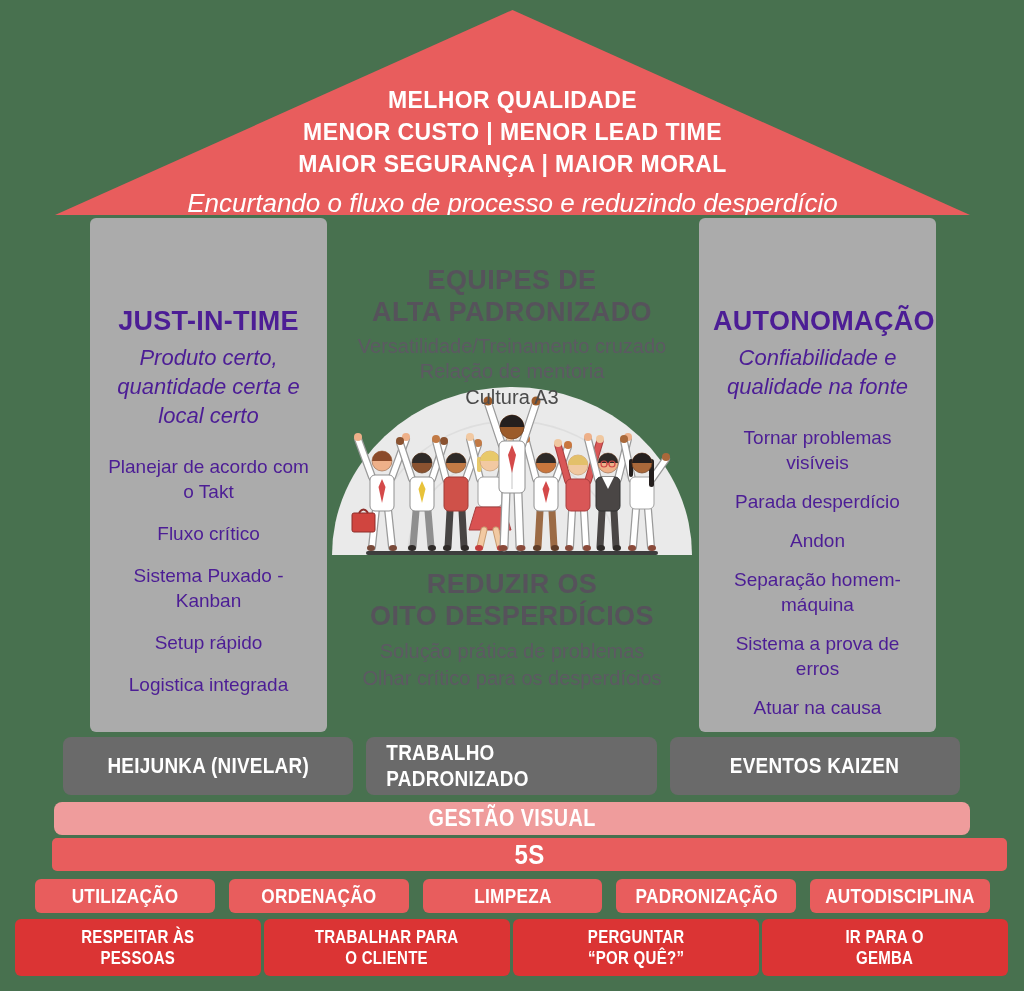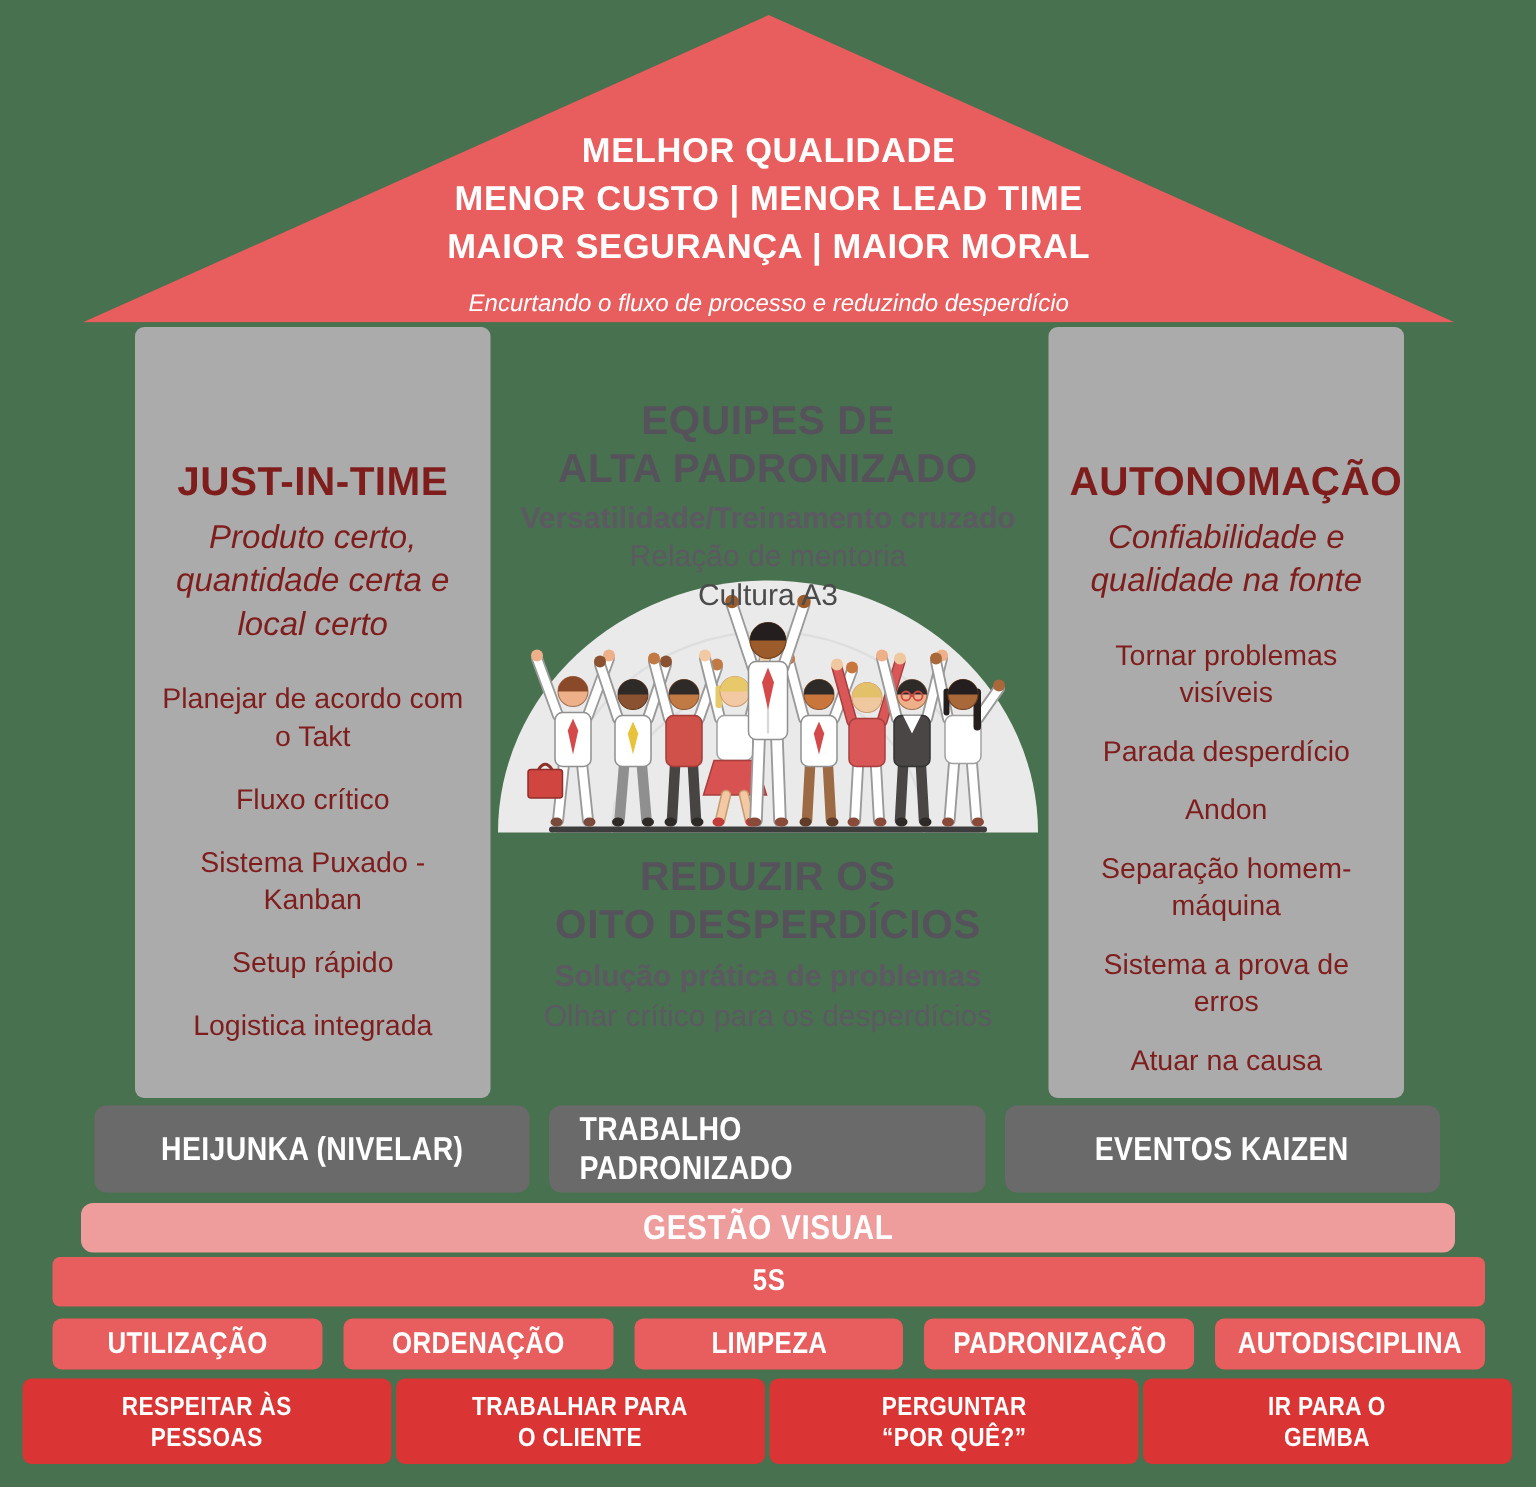--- a/index.html
+++ b/index.html
@@ -5,60 +5,60 @@
   html,body{margin:0;padding:0;}
   body{width:1024px;height:991px;background:#48714F;font-family:"Liberation Sans",sans-serif;}
   .stage{position:relative;width:1024px;height:991px;background:var(--bg-green,#48714F);overflow:hidden;}
 
   
   .roof{position:absolute;left:55px;top:10px;width:915px;height:205px;
         background:var(--roof-red,#E85D5D);
         clip-path:polygon(50% 0%,100% 100%,0% 100%);}
   .roof-text{position:absolute;left:0;top:74px;width:100%;text-align:center;color:#fff;}
   .roof-line{font-weight:bold;font-size:23px;line-height:32px;letter-spacing:.4px;}
-  .roof-sub{font-style:italic;font-size:16px;line-height:28px;margin-top:9px;font-weight:500;}
+  .roof-sub{font-style:italic;font-size:26px;line-height:28px;margin-top:9px;font-weight:500;}
 
   
   .pillar{position:absolute;top:218px;width:237px;height:514px;background:var(--pillar-gray,#ABABAB);
-          border-radius:6px;color:#7f1d1d;text-align:center;box-sizing:border-box;padding:88px 14px 0 14px;}
+          border-radius:6px;color:#4c1d95;text-align:center;box-sizing:border-box;padding:88px 14px 0 14px;}
   .pillar-left{left:90px;}
   .pillar-right{left:699px;}
   .pillar-title{font-weight:bold;font-size:27px;letter-spacing:.3px;}
   .pillar-sub{font-style:italic;font-size:22px;line-height:29px;margin-top:6px;}
   .pillar-items{margin-top:24px;}
   .pillar-item{font-size:19px;line-height:25px;}
   .pillar-left .pillar-item{margin:17px 0;}
   .pillar-right .pillar-item{margin:14px 0;}
 
   
   .center-top{position:absolute;left:312px;top:264px;width:400px;text-align:center;z-index:2;}
   .center-bottom{position:absolute;left:312px;top:568px;width:400px;text-align:center;z-index:2;}
   .center-title{font-weight:bold;font-size:27px;line-height:32px;letter-spacing:.4px;
                 color:var(--center-text,#56525B);}
   .center-item{font-size:20px;line-height:22px;color:#5D5963;margin-top:3px;}
-  .center-item.first{margin-top:7px;font-weight:bold;}
+  .center-item.first{margin-top:7px;}
   .center-item.dark{color:#4B4B4B;margin-top:4px;}
   .center-bottom .center-item{line-height:24px;}
 
   
   .dome{position:absolute;left:330px;top:383px;width:364px;height:176px;z-index:1;}
 
   
   .foundation-row{position:absolute;left:63px;top:737px;width:897px;height:58px;display:flex;gap:13px;}
   .foundation-box{flex:1;background:var(--dark-gray,#6A6A6A);border-radius:8px;color:#fff;
                   display:flex;align-items:center;justify-content:center;
                   font-weight:bold;font-size:22px;letter-spacing:.3px;}
 
   
   .bar{position:absolute;color:#fff;display:flex;align-items:center;justify-content:center;
        font-weight:bold;}
   .bar-pink{left:54px;top:802px;width:916px;height:33px;background:var(--pink,#EF9C9C);
             border-radius:8px;font-size:23px;letter-spacing:.5px;}
-  .bar-5s{left:35px;top:838px;width:955px;height:33px;background:var(--coral,#E85D5D);
-          border-radius:5px;font-size:20px;letter-spacing:.5px;}
+  .bar-5s{left:52px;top:838px;width:955px;height:33px;background:var(--coral,#E85D5D);
+          border-radius:5px;font-size:28px;letter-spacing:.5px;}
 
   
   .fives-row{position:absolute;left:35px;top:879px;width:955px;height:34px;display:flex;gap:14px;}
   .fives-box{flex:1;background:var(--coral,#E85D5D);border-radius:6px;color:#fff;
              display:flex;align-items:center;justify-content:center;
              font-weight:bold;font-size:20px;letter-spacing:.3px;}
 
   
   .base-row{position:absolute;left:15px;top:919px;width:993px;height:57px;display:flex;gap:3px;}
   .base-box{flex:1;background:var(--base-red,#DB3434);border-radius:6px;color:#fff;

